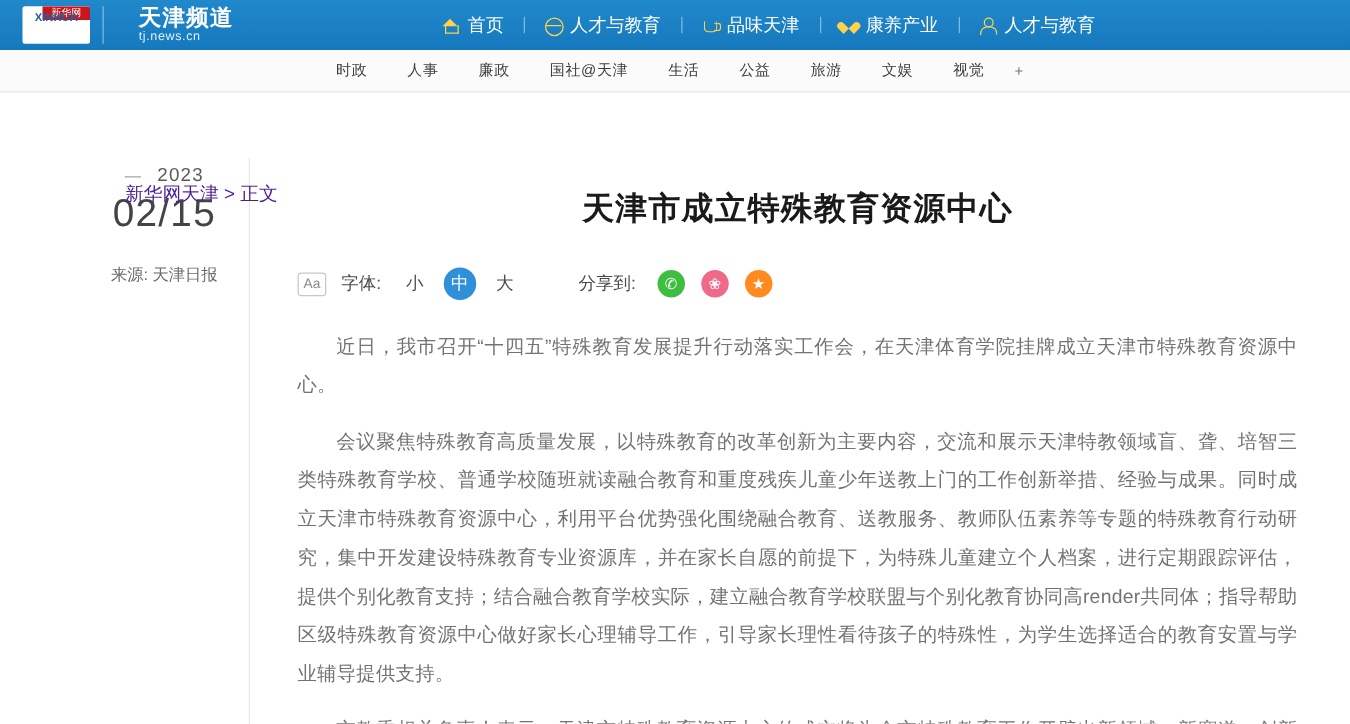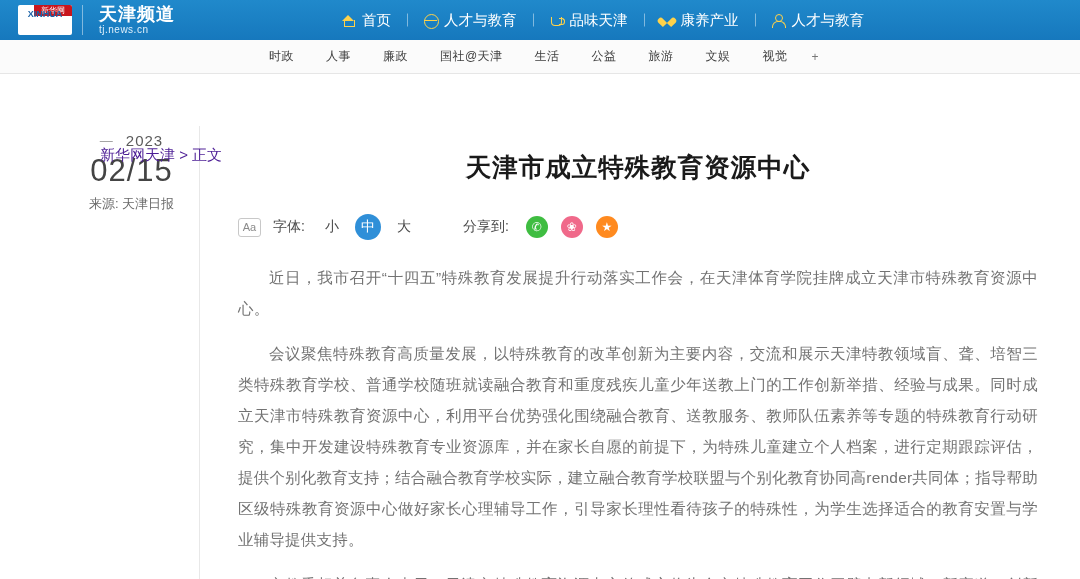--- a/index.html
+++ b/index.html
@@ -46,21 +46,21 @@
     height: 30px; color: #1b63a8;
     font-size: 9px; line-height: 19px; text-align: center;
     font-weight: bold;
   }
   .brand-block {
     margin-left: 10px;
     display: flex;
     flex-direction: column;
     justify-content: center;
     border-left: 1px solid rgba(255,255,255,0.45);
-    padding-left: 16px;
+    padding-left: 28px;
     height: 30px;
   }
   .brand-title {
     color: #fff;
     font-size: 18px;
     font-weight: bold;
     line-height: 19px;
     letter-spacing: 1px;
   }
   .brand-sub {
@@ -219,21 +219,21 @@
     letter-spacing: 1px;
   }
   .time {
     color: #8d8d8d;
     font-size: 13.5px;
     line-height: 22px;
   }
   .source {
     color: #6a6a6a;
     font-size: 13px;
-    margin-top: 4px;
+    margin-top: 20px;
   }
 
   
   .rightcol {
     flex: 1;
     padding: 0 42px 0 38px;
   }
   .headline {
     text-align: center;
     font-size: 25.5px;

